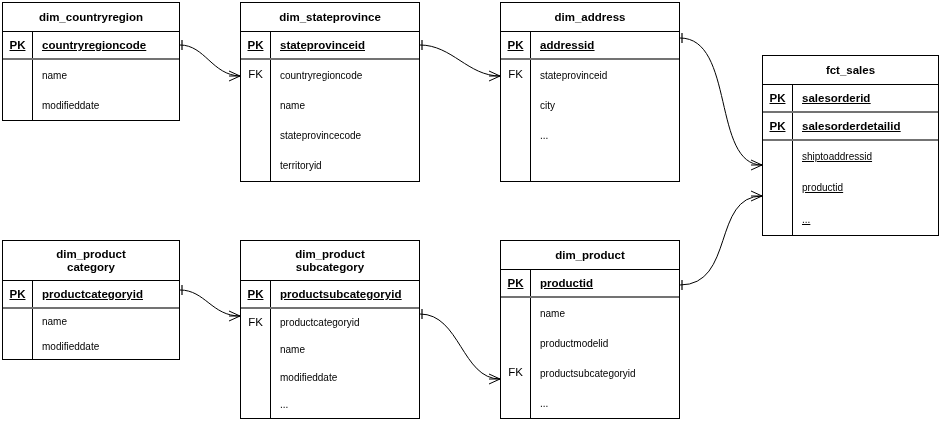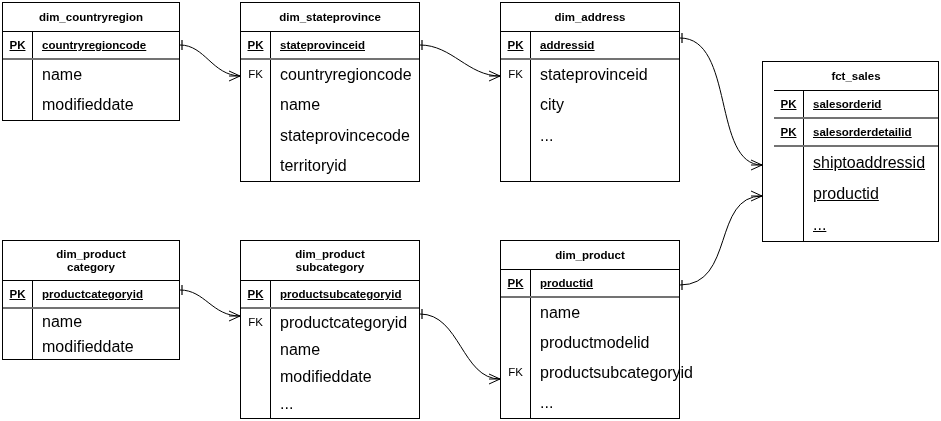--- a/index.html
+++ b/index.html
@@ -94,21 +94,21 @@
   .attr-list {
     flex: 1 1 auto;
     display: flex;
     flex-direction: column;
   }
   .attr-row {
     box-sizing: border-box;
     padding-left: 9px;
     display: flex;
     align-items: center;
-    font-size: 16px;
+    font-size: 10px;
     color: #000000;
   }
   .conn-path {
     fill: none;
     stroke: #000000;
     stroke-width: 1;
   }
   .tick {
     stroke: #000000;
     stroke-width: 1.2;
@@ -211,21 +211,21 @@
           <div class="keycol fkcol">
             <span class="fklabel" style="margin-top: 8.125px;">FK</span>
           </div>
           <div class="attr-list">
             <div class="attr-row" style="height: 30.25px;">stateprovinceid</div>
             <div class="attr-row" style="height: 30.25px;">city</div>
             <div class="attr-row" style="height: 30.25px;">...</div>
           </div>
         </div>
       </div>
-      <div class="entity" style="left: 762px; top: 61px; width: 177px; height: 181px; padding-left: 11px;">
+      <div class="entity" style="left: 762px; top: 55px; width: 177px; height: 181px;">
         <div class="ent-title" style="height: 29px;">
           <span class="tl">fct_sales</span>
         </div>
         <div class="pk-row">
           <div class="keycol">PK</div>
           <div class="namecol">salesorderid</div>
         </div>
         <div class="pk-row">
           <div class="keycol">PK</div>
           <div class="namecol">salesorderdetailid</div>

